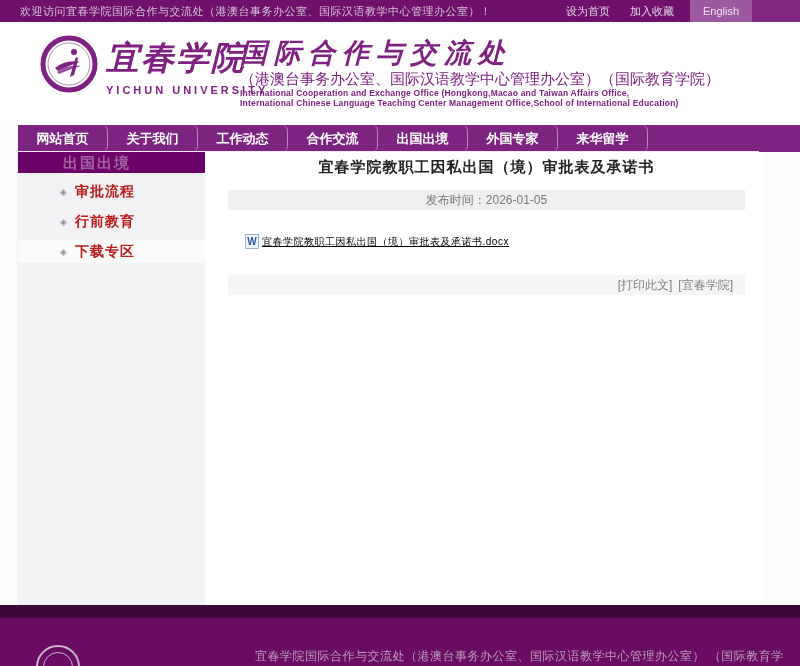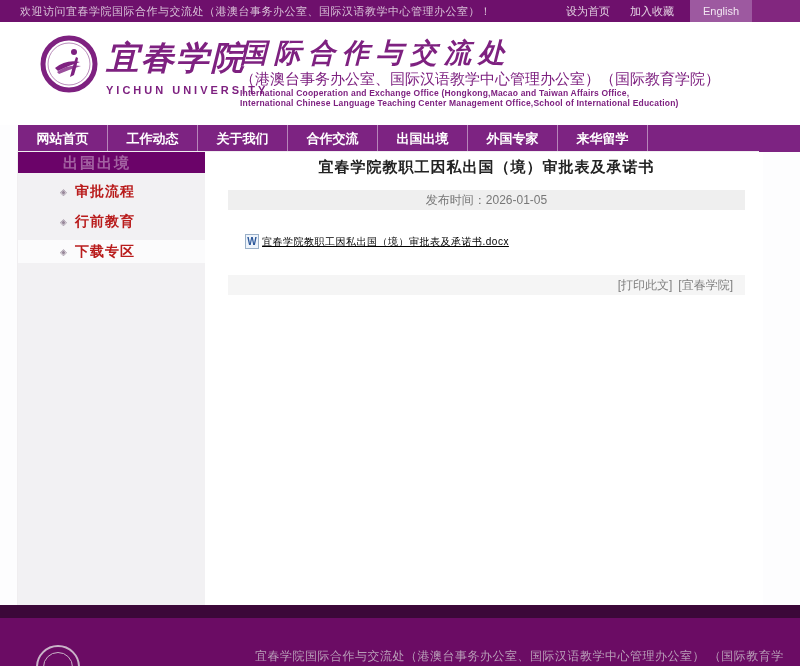--- a/index.html
+++ b/index.html
@@ -42,20 +42,21 @@
   .office-en { font-size:8.5px; font-weight:bold; line-height:10px; letter-spacing:.2px; white-space:nowrap; }
   
   .nav {
     position:absolute; top:125px; left:18px; width:782px; height:27px;
     background:#7d2382; display:flex;
   }
   .nav-item {
     width:90px; height:27px; line-height:27px; text-align:center;
     color:#ffffff; font-size:13px; font-weight:bold; cursor:pointer;
     border-right:1px solid rgba(255,255,255,.45);
+    border-radius:6px;
   }
   
   .main {
     position:absolute; top:152px; left:18px; width:740px; height:453px;
     background:#ffffff; box-shadow:0 0 0 1px #f0eef0;
   }
   .sidebar { position:absolute; left:0; top:0; width:187px; height:453px; background:#f2f1f3; }
   .sidebar-header {
     height:21px; background:#6b0369; line-height:21px;
     padding-left:45px; font-size:15px; font-weight:bold;
@@ -138,22 +139,22 @@
   <div class="office">
     <div class="office-title">国际合作与交流处</div>
     <div class="office-sub">（港澳台事务办公室、国际汉语教学中心管理办公室）（国际教育学院）</div>
     <div class="office-en">International Cooperation and Exchange Office (Hongkong,Macao and Taiwan Affairs Office,</div>
     <div class="office-en">International Chinese Language Teaching Center Management Office,School of International Education)</div>
   </div>
 </div>
 
 <div class="nav">
   <div class="nav-item">网站首页</div>
+  <div class="nav-item">关于我们</div>
   <div class="nav-item">工作动态</div>
-  <div class="nav-item">关于我们</div>
   <div class="nav-item">合作交流</div>
   <div class="nav-item">出国出境</div>
   <div class="nav-item">外国专家</div>
   <div class="nav-item">来华留学</div>
 </div>
 
 <div class="main">
 
   <div class="sidebar">
     <div class="sidebar-header">出国出境</div>

